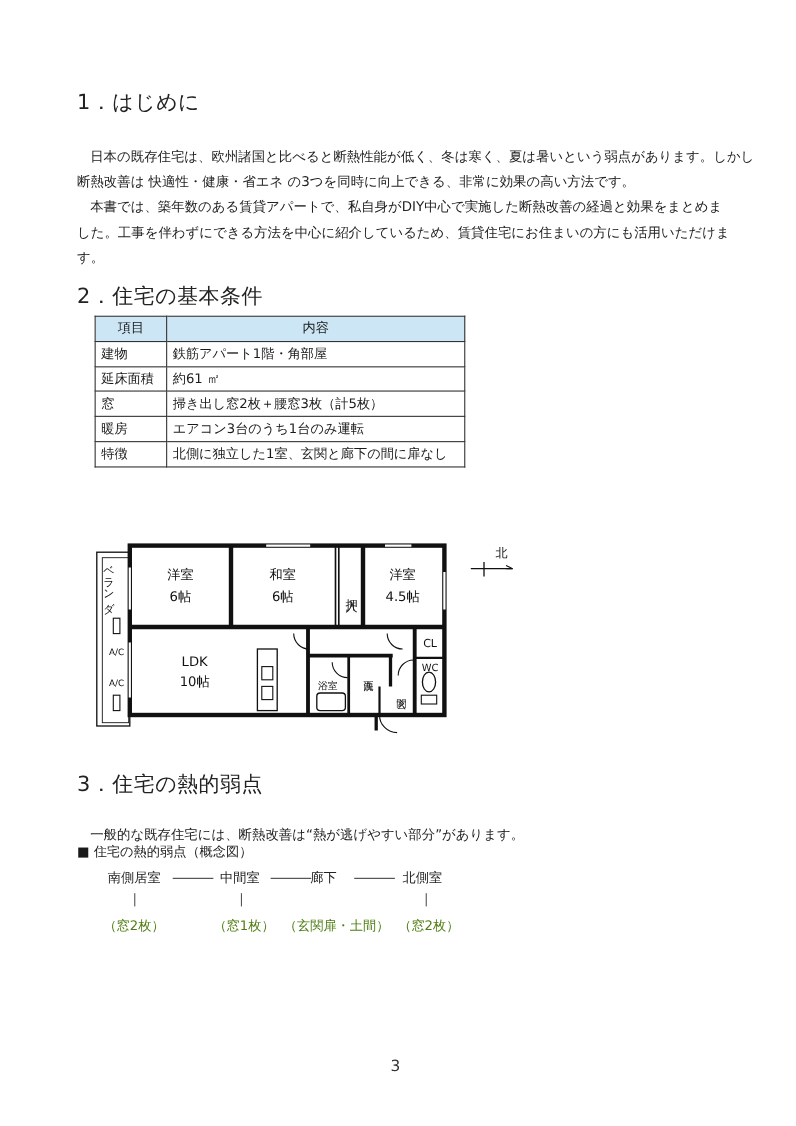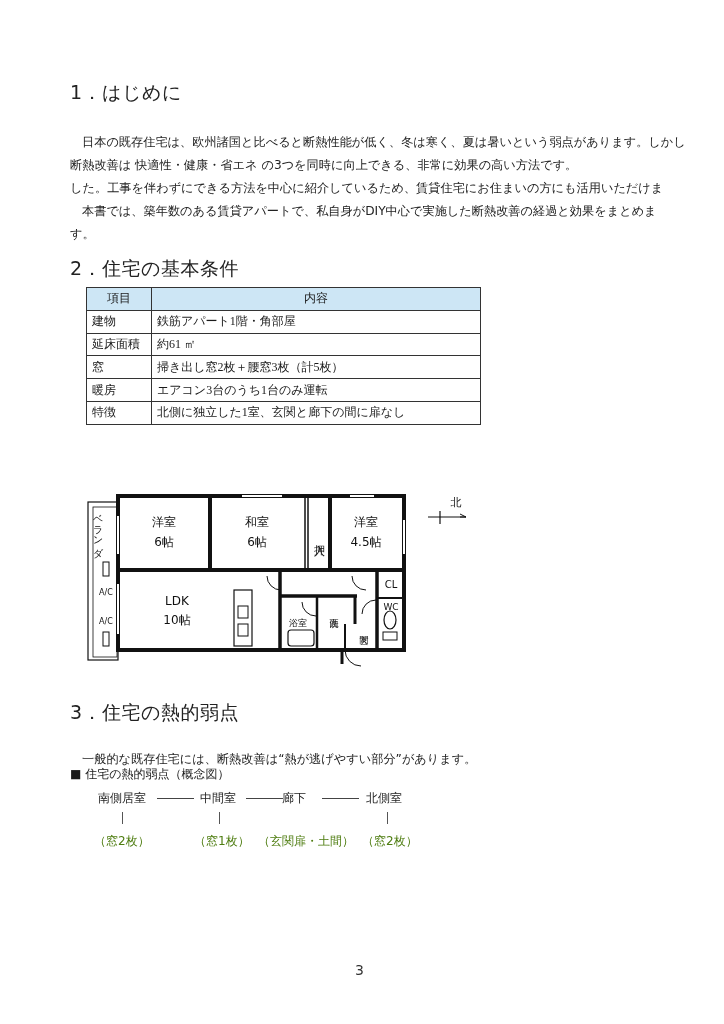--- a/index.html
+++ b/index.html
@@ -2,42 +2,42 @@
 <html><head>
   <meta charset="utf-8">
   <style>
     html, body { margin:0; padding:0; background:#ffffff; }
     body { width:724px; height:1024px; position:relative; overflow:hidden;
            font-family:"DejaVu Sans", "Liberation Sans", sans-serif; color:#1a1a1a; }
     .h { position:absolute; left:70px; font-size:19px; font-weight:normal; color:#222; letter-spacing:0.5px; }
     .p { position:absolute; left:70px; width:590px; font-size:12.2px; line-height:23px; color:#222;margin-top:17px; }
     .p .ln { display:block; white-space:nowrap; }
     .ind { padding-left:12px; }
-    table.spec { position:absolute; left:86px; top:287px; width:395px; border-collapse:collapse; font-size:12px;font-family:Liberation Serif, serif; }
+    table.spec { position:absolute; left:86px; top:287px; width:337px; border-collapse:collapse; font-size:12px; }
     table.spec td, table.spec th { border:1px solid #333; height:21.8px; padding:0 5px; text-align:left; font-weight:normal; white-space:nowrap; }
     table.spec th { background:#cde6f5; text-align:center; }
     table.spec td.k { width:54px; }
     .plan { position:absolute; left:62px; top:484px; }
     .lbl { font-family:"DejaVu Sans", sans-serif; }
     .diag-title { position:absolute; left:70px; top:766px; font-size:12px; }
     .dnode { position:absolute; font-size:12px; color:#222; white-space:nowrap; }
     .dline { position:absolute; height:1px; background:#444; }
     .dvline { position:absolute; width:1px; height:12px; background:#555; }
     .dblue { position:absolute; font-size:12px; color:#4d7c0f; white-space:nowrap; }
     .pgnum { position:absolute; left:355px; top:962px; font-size:14px; color:#333; }
   </style>
 </head>
 <body>
 
 <div class="h" style="top:80px;">1．はじめに</div>
 <div class="p" style="top:114px;">
   <span class="ln ind">日本の既存住宅は、欧州諸国と比べると断熱性能が低く、冬は寒く、夏は暑いという弱点があります。しかし</span>
   <span class="ln">断熱改善は 快適性・健康・省エネ の3つを同時に向上できる、非常に効果の高い方法です。</span>
+  <span class="ln ind">本書では、築年数のある賃貸アパートで、私自身がDIY中心で実施した断熱改善の経過と効果をまとめま</span>
   <span class="ln">した。工事を伴わずにできる方法を中心に紹介しているため、賃貸住宅にお住まいの方にも活用いただけま</span>
-  <span class="ln ind">本書では、築年数のある賃貸アパートで、私自身がDIY中心で実施した断熱改善の経過と効果をまとめま</span>
   <span class="ln">す。</span>
 </div>
 
 <div class="h" style="top:256px;">2．住宅の基本条件</div>
 <table class="spec">
   <tbody>
       <tr>
     <th>項目</th>
     <th>内容</th>
   </tr>

